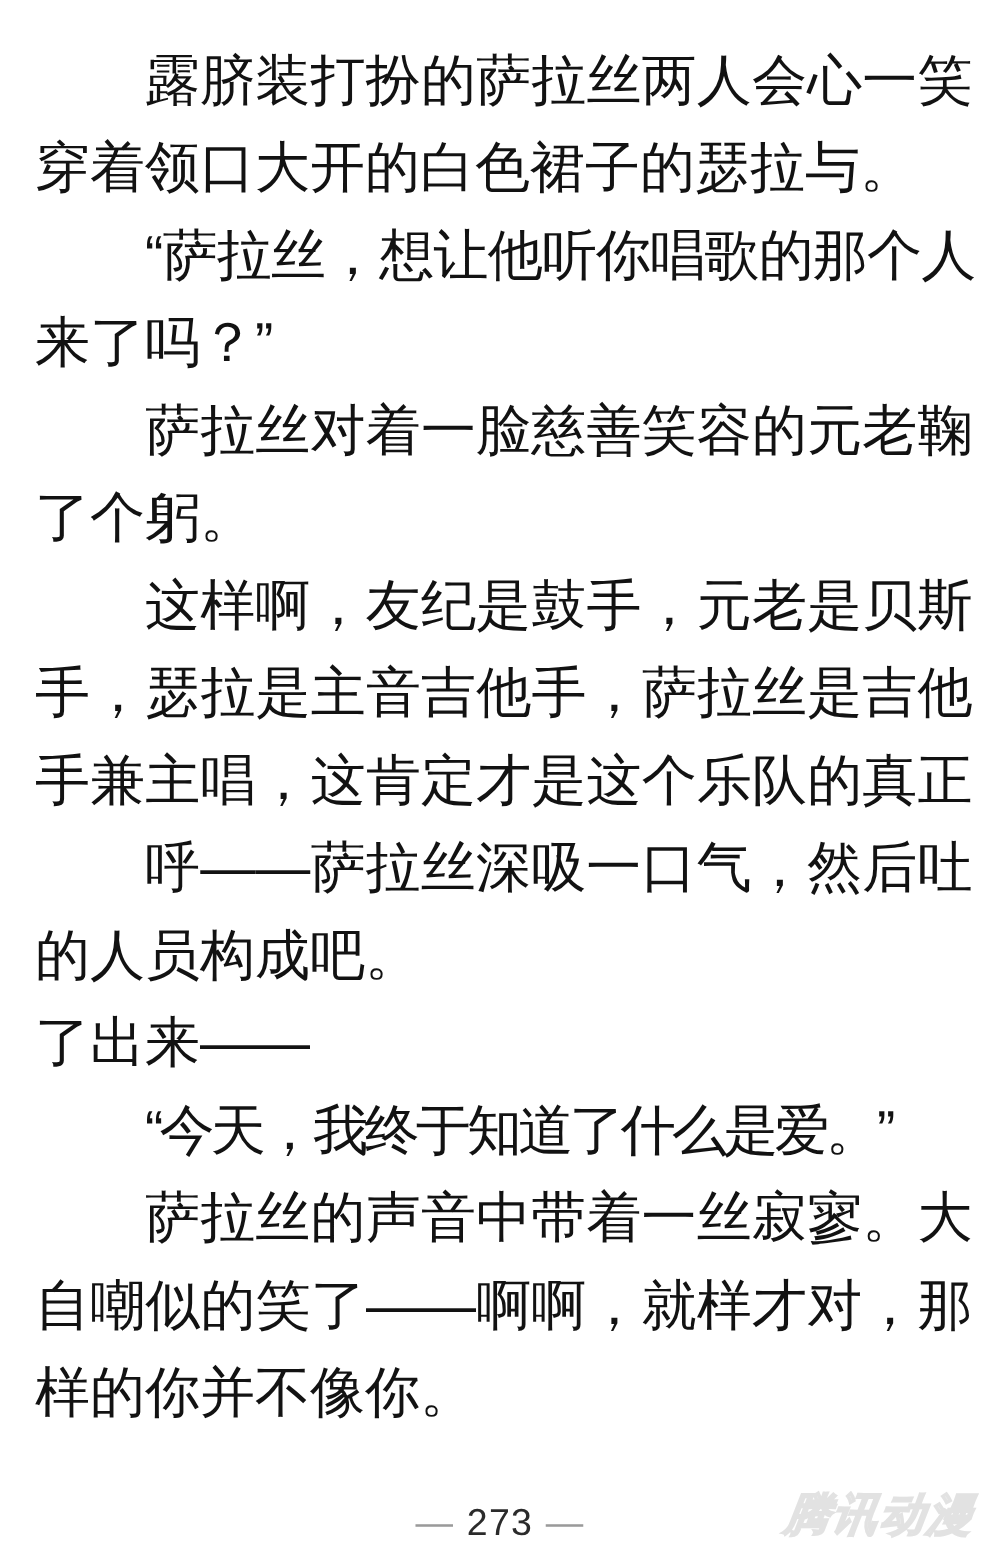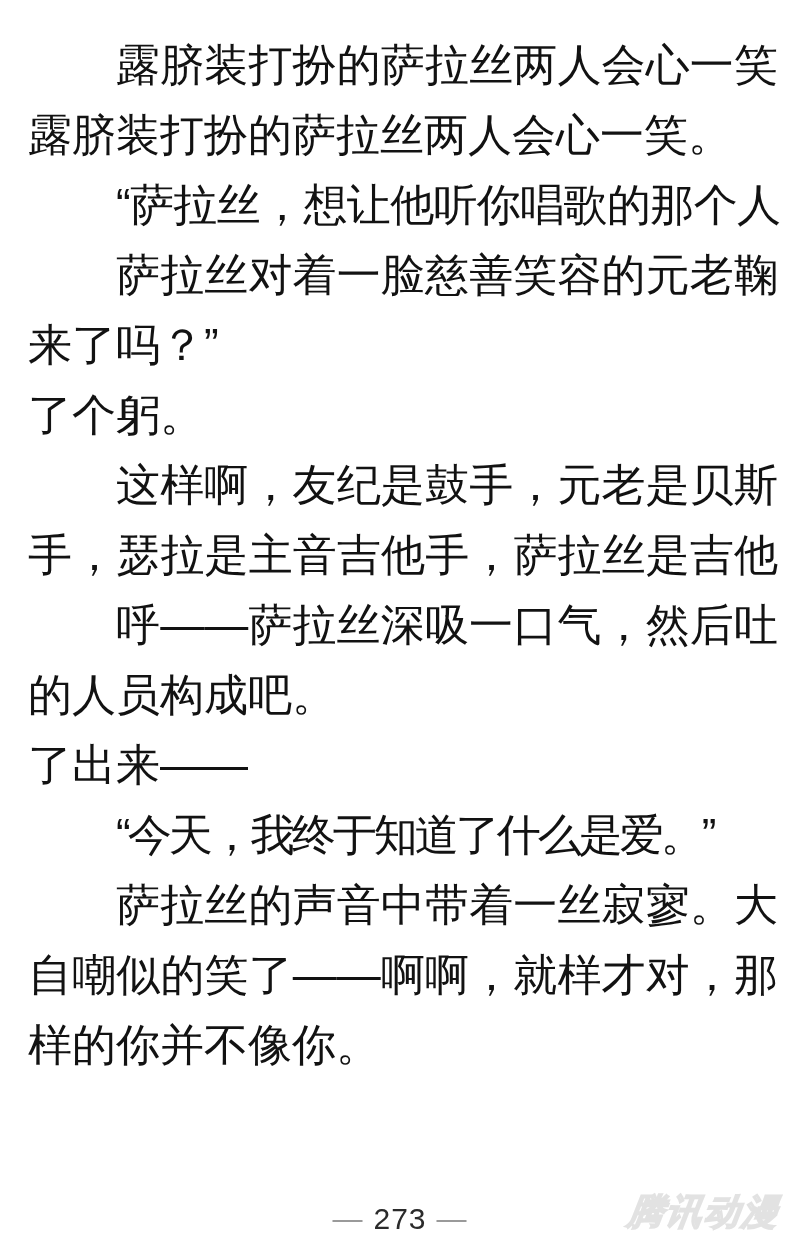--- a/index.html
+++ b/index.html
@@ -64,27 +64,28 @@
     -webkit-text-stroke:1.5px var(--watermark-stroke);
     transform:skewX(-8deg);
     user-select:none;
   }
 </style>
 </head>
 <body>
 
 <div class="page">
   <div class="line indent stretch">露脐装打扮的萨拉丝两人会心一笑</div>
-  <div class="line">露脐装打扮的萨拉丝两人会心一笑。</div>
+  <div class="line">穿着领口大开的白色裙子的瑟拉与。</div>
   <div class="line indent stretch tight">“萨拉丝，想让他听你唱歌的那个人</div>
+  <div class="line">来了吗？”</div>
   <div class="line indent stretch">萨拉丝对着一脸慈善笑容的元老鞠</div>
-  <div class="line">来了吗？”</div>
   <div class="line">了个躬。</div>
   <div class="line indent stretch">这样啊，友纪是鼓手，元老是贝斯</div>
   <div class="line stretch">手，瑟拉是主音吉他手，萨拉丝是吉他</div>
+  <div class="line stretch">手兼主唱，这肯定才是这个乐队的真正</div>
   <div class="line indent stretch">呼——萨拉丝深吸一口气，然后吐</div>
   <div class="line">的人员构成吧。</div>
   <div class="line">了出来——</div>
   <div class="line indent tight">“今天，我终于知道了什么是爱。”</div>
   <div class="line indent stretch">萨拉丝的声音中带着一丝寂寥。大</div>
   <div class="line stretch">自嘲似的笑了——啊啊，就样才对，那</div>
   <div class="line">样的你并不像你。</div>
 
   <div class="footer">
     <span class="dash">—</span><span class="num">273</span><span class="dash">—</span>

